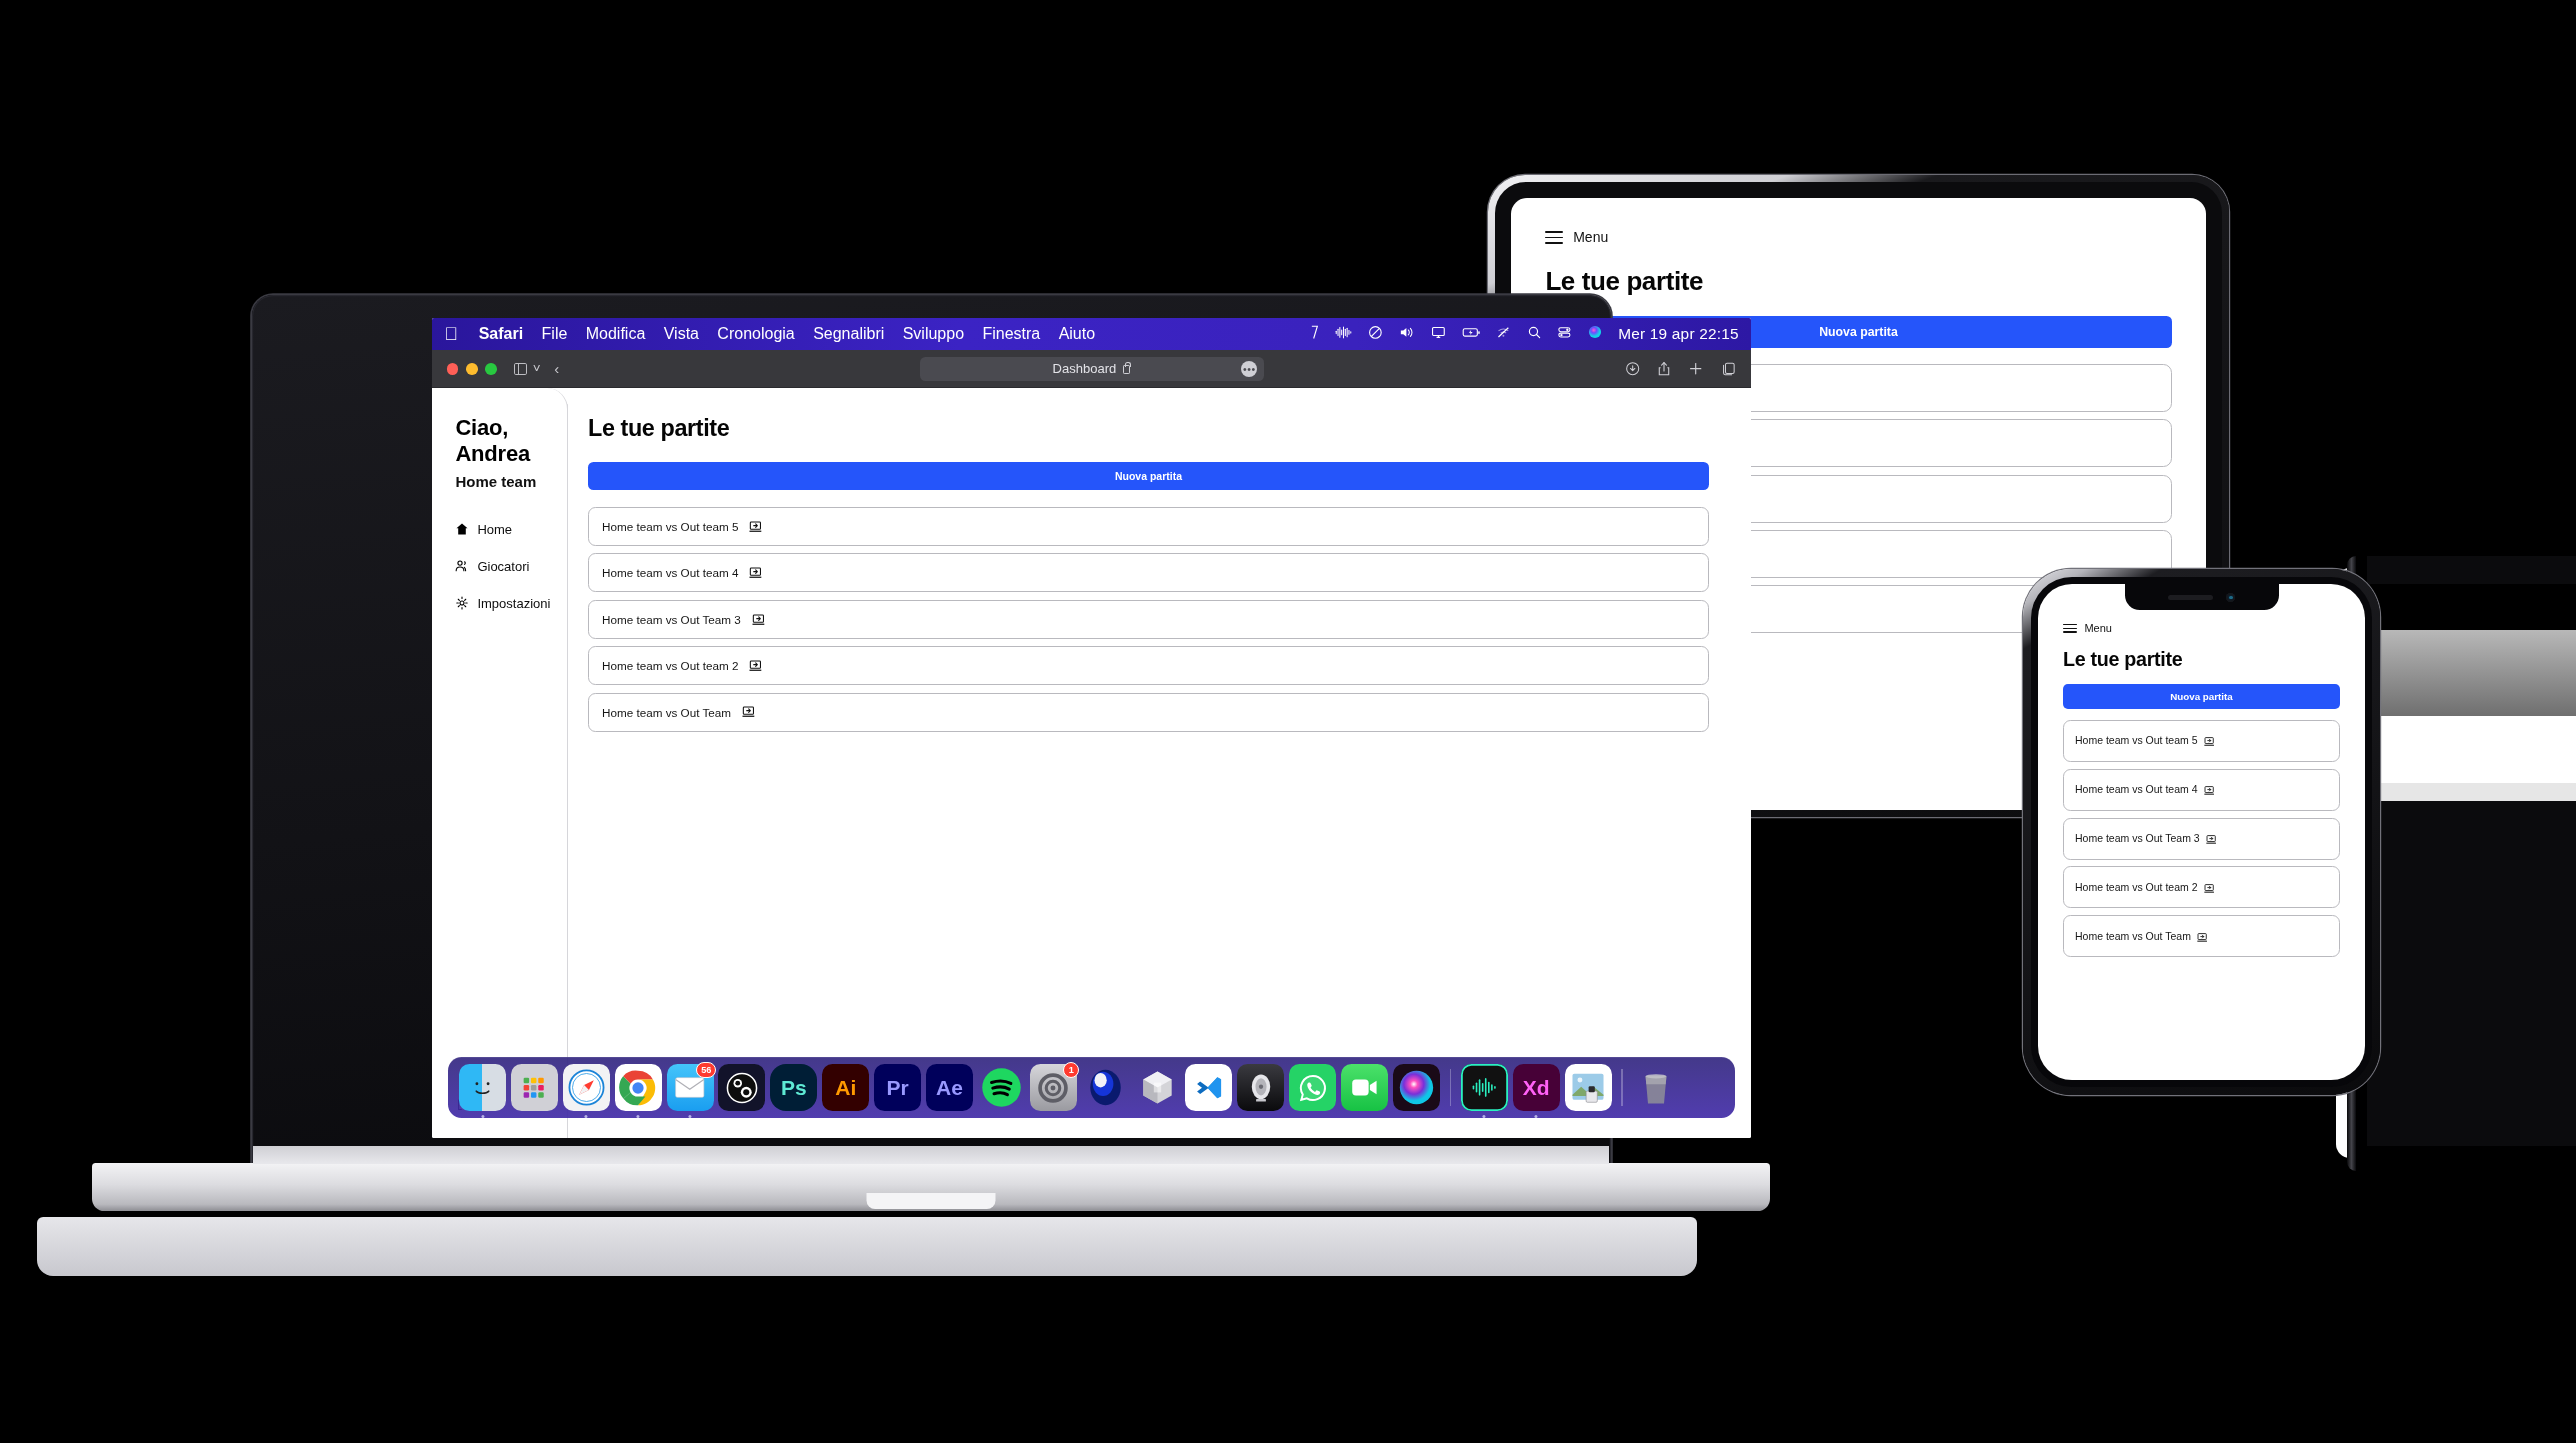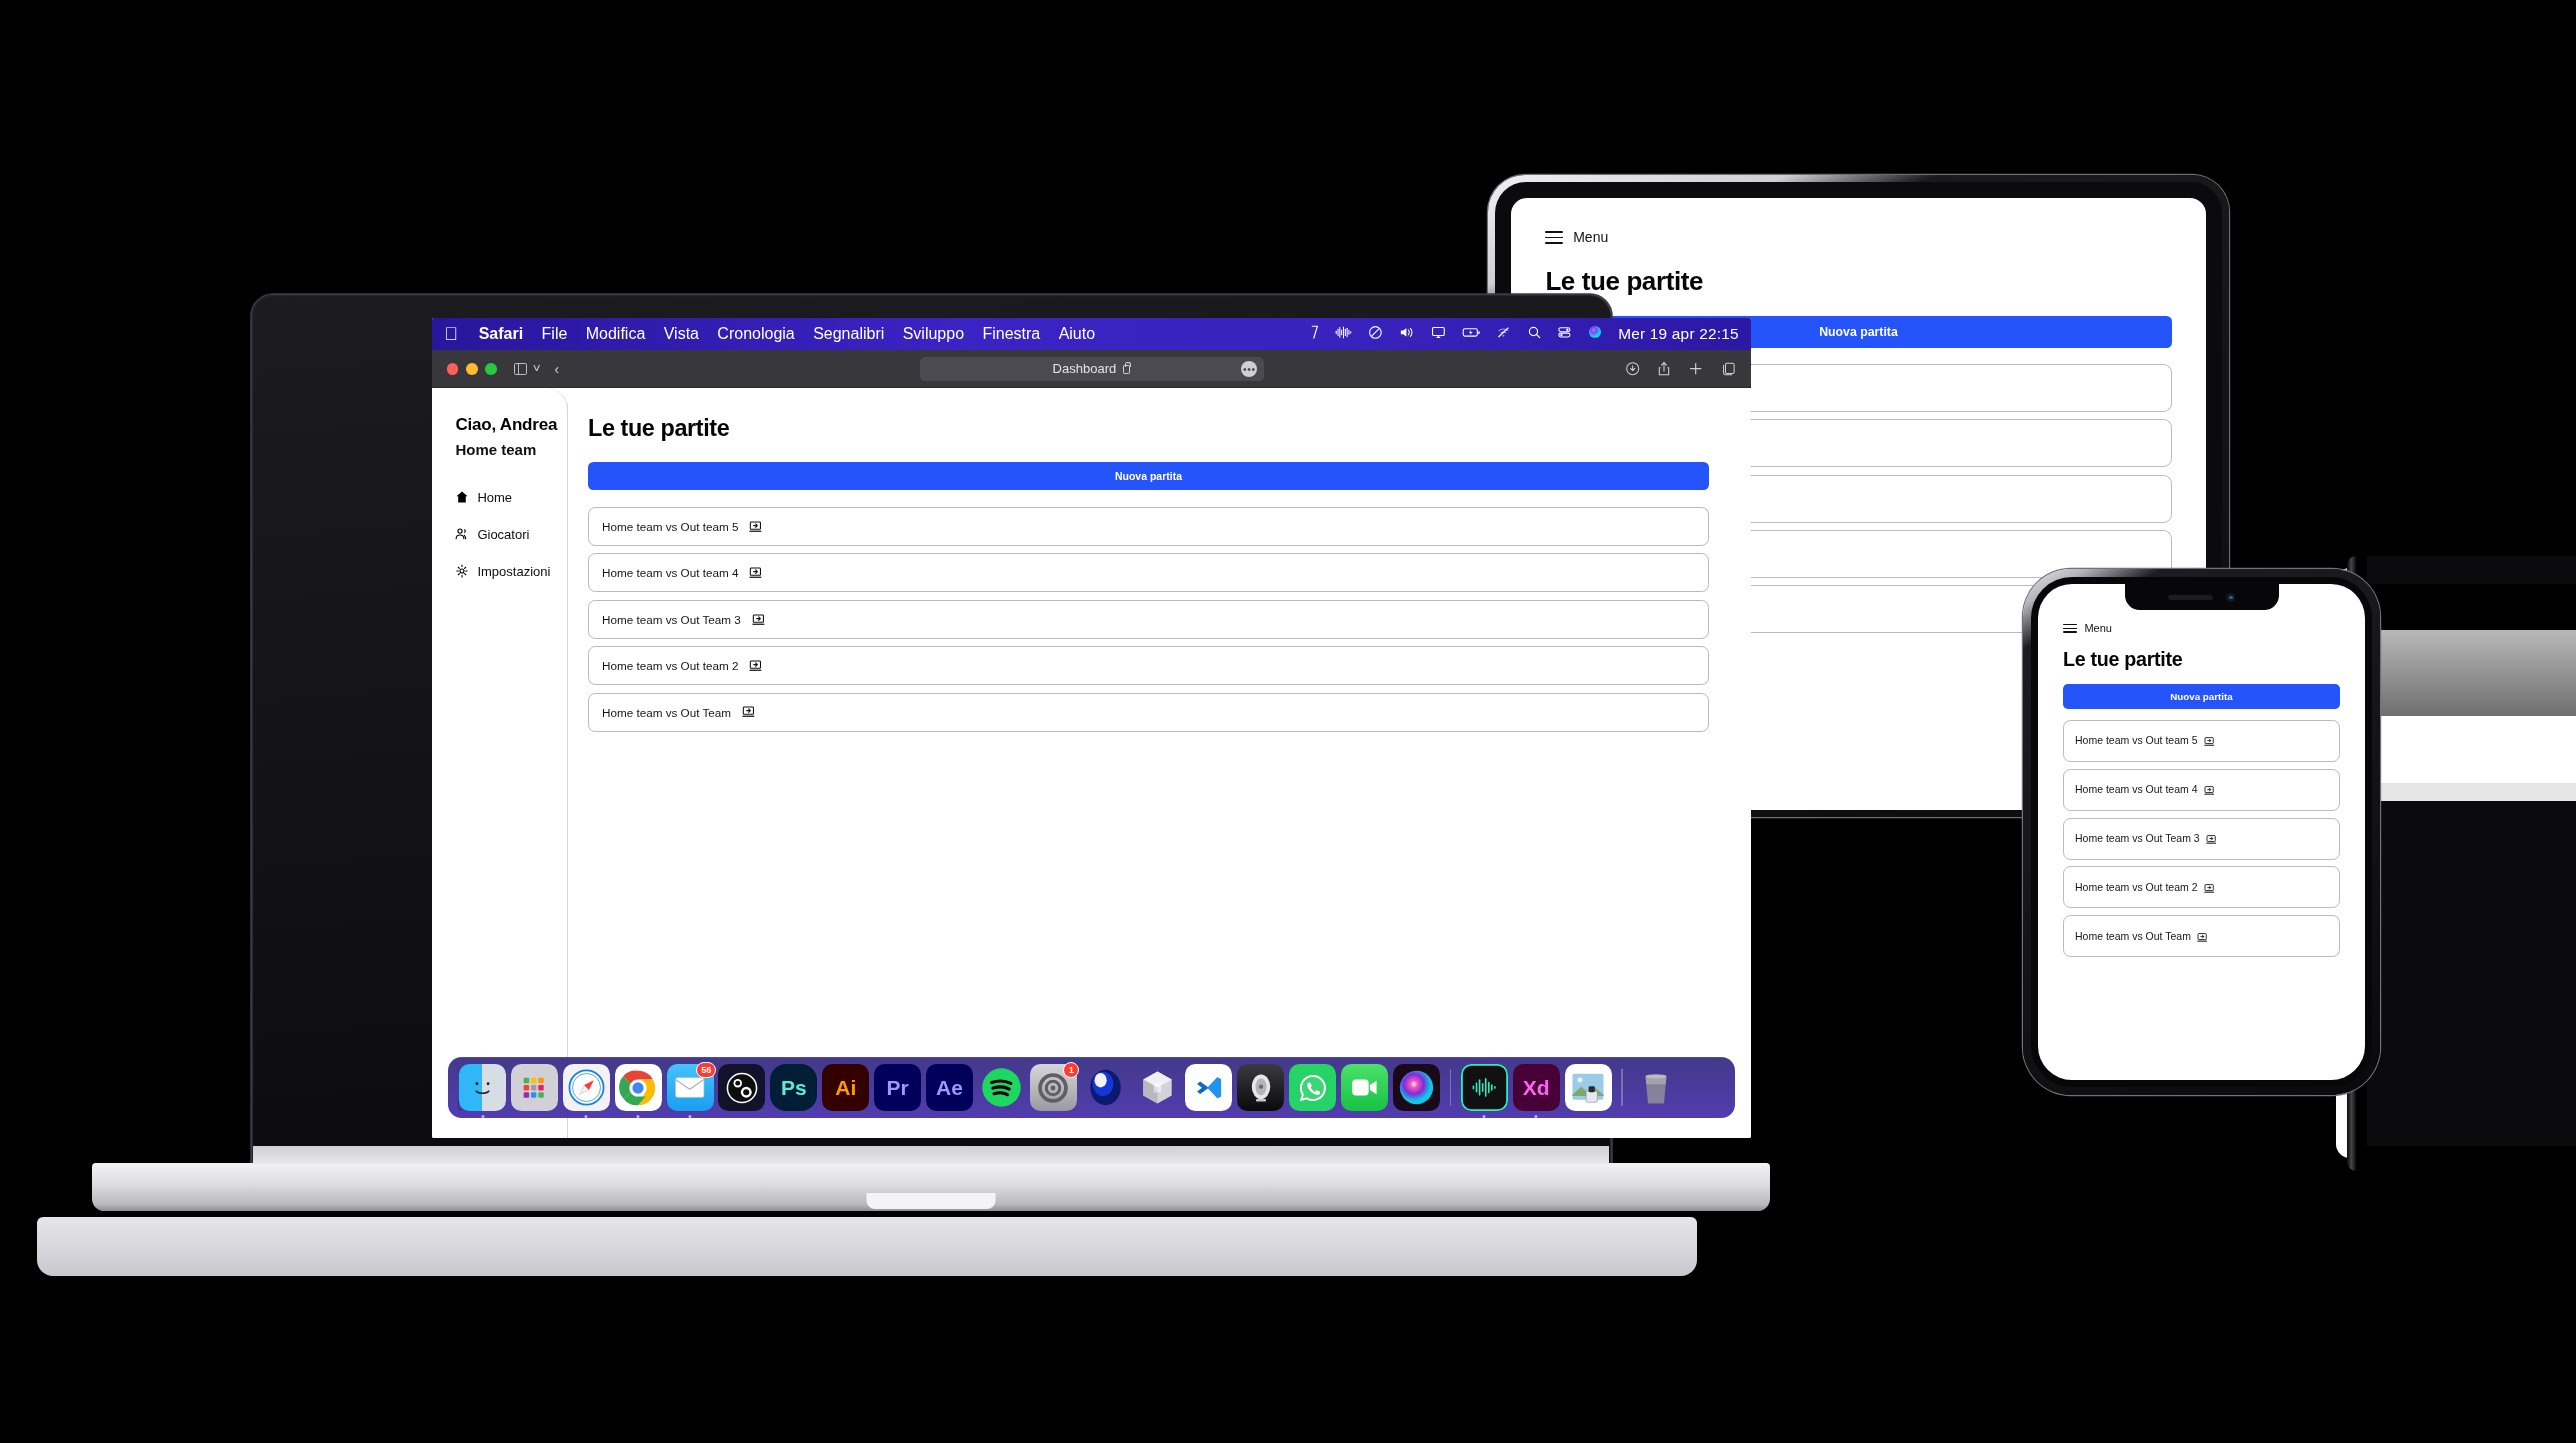--- a/index.html
+++ b/index.html
@@ -57,21 +57,21 @@
   .lock:before { content:""; position:absolute; left:0.6px; top:-4.3px; width:4.9px; height:4.3px; border:1.2px solid #cfcfd5; border-bottom:none; border-radius:2.5px 2.5px 0 0; }
   .url-more { position:absolute; right:6.1px; width:16px; height:16px; border-radius:50%; background:#cfcfd5; color:#4a4a50; font-size:10.5px; display:flex; align-items:center; justify-content:center; letter-spacing:0.6px; }
   .tl-right { margin-left:auto; display:flex; align-items:center; gap:17px; color:#d0d0d6; font-size:15.4px; }
 
   
   .app { display:flex; height:calc(820px - 32px - 38px); background:#fff; }
   .sidebar { width:136px; flex-shrink:0; padding:27px 0 0 23.4px; position:relative; display:flex; flex-direction:column; }
   .sidebar:after { content:""; position:absolute; right:0; top:16px; bottom:0; width:0.6px; background:#d6d6da;
     border-top-right-radius:18.4px; }
   .side-divider { position:absolute; right:0; top:0; width:21px; height:22px; border-right:0.6px solid #d6d6da; border-top-right-radius:21px; }
-  .greet { font-size:17px; font-weight:bold; color:#000; letter-spacing:-0.2px; }
+  .greet { font-size:22px; font-weight:bold; color:#000; letter-spacing:-0.2px; }
   .teamname { font-size:15px; font-weight:bold; color:#111; margin-top:5.5px; }
   .nav { margin-top:32px; display:flex; flex-direction:column; gap:22px; }
   .nav-item { display:flex; align-items:center; gap:8px; font-size:13px; color:#0d0d0d; cursor:pointer; }
   .nav-ico { width:14px; height:14px; flex-shrink:0; display:inline-flex; align-items:center; justify-content:center; }
   .logout { margin-top:auto; margin-bottom:27px; display:flex; align-items:center; gap:8px; font-size:11px; font-weight:bold; color:#0d0d0d; cursor:pointer; }
 
   .main { flex:1; padding:27px 42px 0 20px; }
   .page-title { font-size:23.4px; font-weight:bold; letter-spacing:-0.4px; color:#050505; }
   .primary-btn {
     margin-top:19.7px; width:100%; height:28px; background:#2555fa; border-radius:5.5px;

